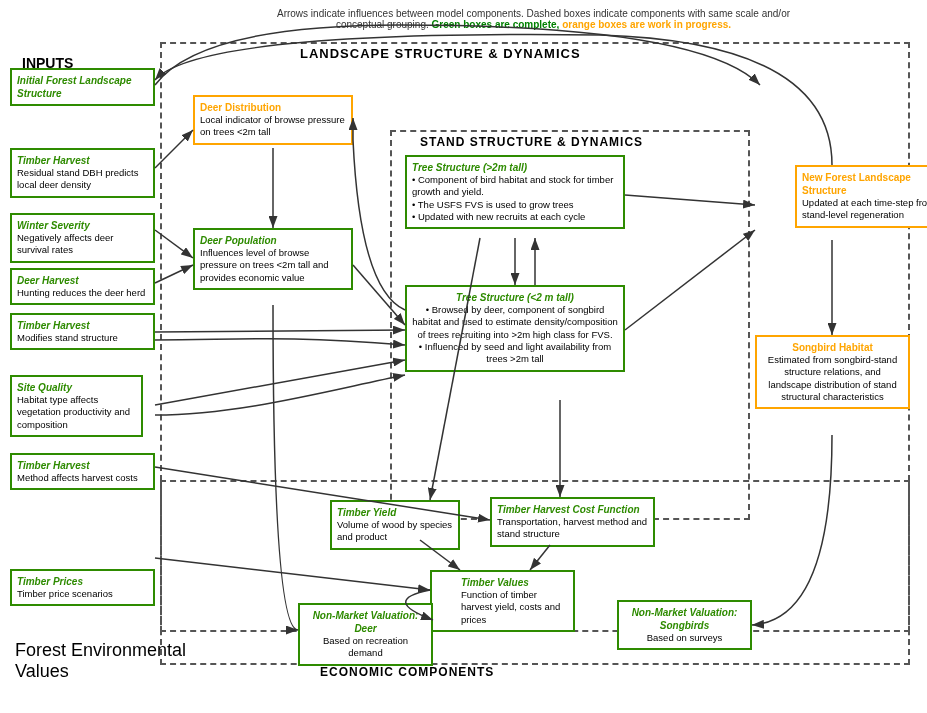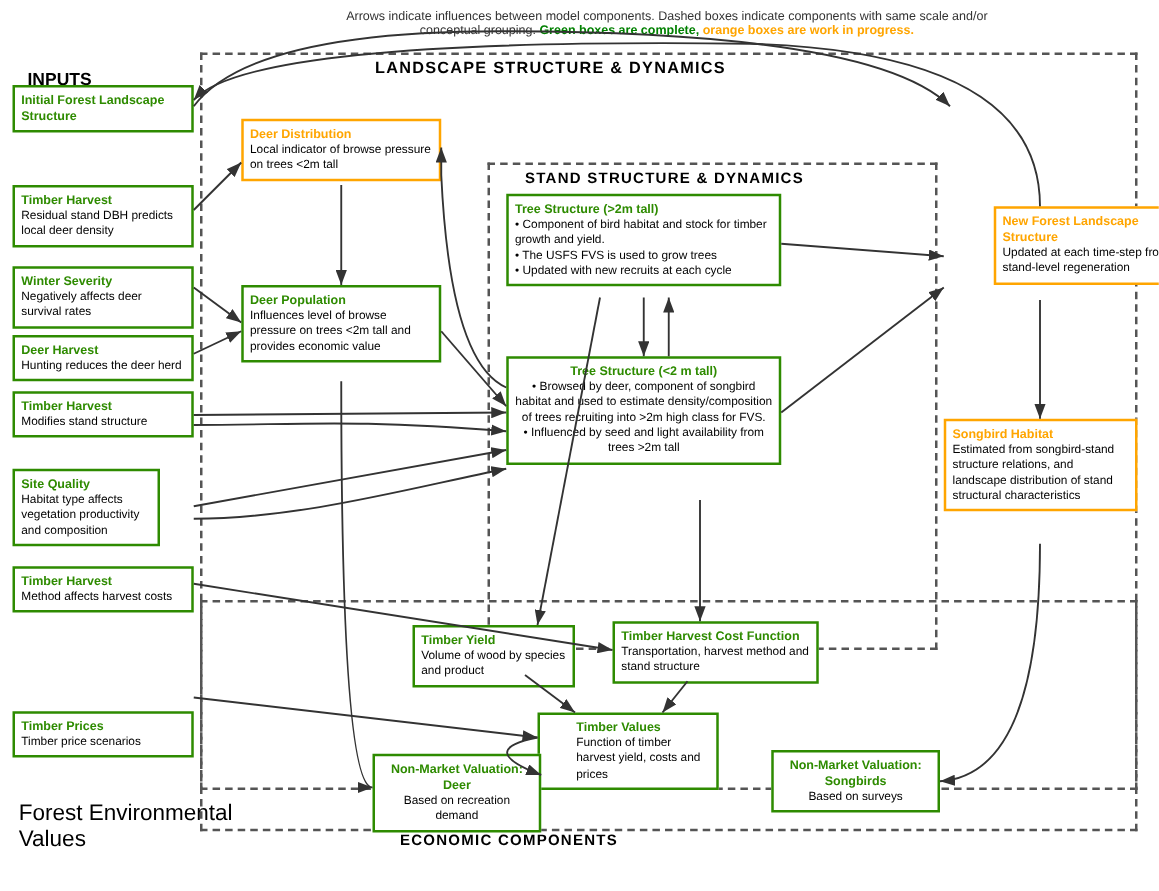--- a/index.html
+++ b/index.html
@@ -40,21 +40,21 @@
     .box-green {
       border: 2px solid #2e8b00;
     }
     .box-orange {
       border: 2px solid orange;
     }
     .box-title {
       font-weight: bold;
       font-size: 10px;
     }
-    .box-title-green { color: #2e8b00; }
+    .box-title-green { color: #2e8b00; font-style: italic; }
     .box-title-orange { color: orange; }
 
     
     .region-box {
       position: absolute;
       border: 2px dashed #555;
       background: transparent;
     }
     .region-label {
       position: absolute;
@@ -131,21 +131,21 @@
   <div class="box box-green" style="left:10px; top:268px; width:145px;">
     <div class="box-title box-title-green">Deer Harvest</div>
     <div>Hunting reduces the deer herd</div>
   </div>
 
   <div class="box box-green" style="left:10px; top:313px; width:145px;">
     <div class="box-title box-title-green">Timber Harvest</div>
     <div>Modifies stand structure</div>
   </div>
 
-  <div class="box box-green" style="left:10px; top:375px; width:118px;">
+  <div class="box box-green" style="left:10px; top:375px; width:133px;">
     <div class="box-title box-title-green">Site Quality</div>
     <div>Habitat type affects vegetation productivity and composition</div>
   </div>
 
   <div class="box box-green" style="left:10px; top:453px; width:145px;">
     <div class="box-title box-title-green">Timber Harvest</div>
     <div>Method affects harvest costs</div>
   </div>
 
   <div class="box box-green" style="left:10px; top:540px; width:145px;margin-top:29px;">
@@ -171,21 +171,21 @@
   <div class="box box-green" style="left:405px; top:285px; width:220px;text-align:center;">
     <div class="box-title box-title-green">Tree Structure (&lt;2 m tall)</div>
     <div>• Browsed by deer, component of songbird habitat and used to estimate density/composition of trees recruiting into &gt;2m high class for FVS.<br>• Influenced by seed and light availability from trees &gt;2m tall</div>
   </div>
 
   <div class="box box-orange" style="left:755px; top:165px; width:162px;margin-left:40px;">
     <div class="box-title box-title-orange">New Forest Landscape Structure</div>
     <div>Updated at each time-step from stand-level regeneration</div>
   </div>
 
-  <div class="box box-orange" style="left:755px; top:335px; width:155px;">
+  <div class="box box-orange" style="left:755px; top:335px; width:155px;text-align:center;">
     <div class="box-title box-title-orange">Songbird Habitat</div>
     <div>Estimated from songbird-stand structure relations, and landscape distribution of stand structural characteristics</div>
   </div>
 
   <div class="box box-green" style="left:330px; top:500px; width:130px;">
     <div class="box-title box-title-green">Timber Yield</div>
     <div>Volume of wood by species and product</div>
   </div>
 
   <div class="box box-green" style="left:490px; top:497px; width:165px;">

